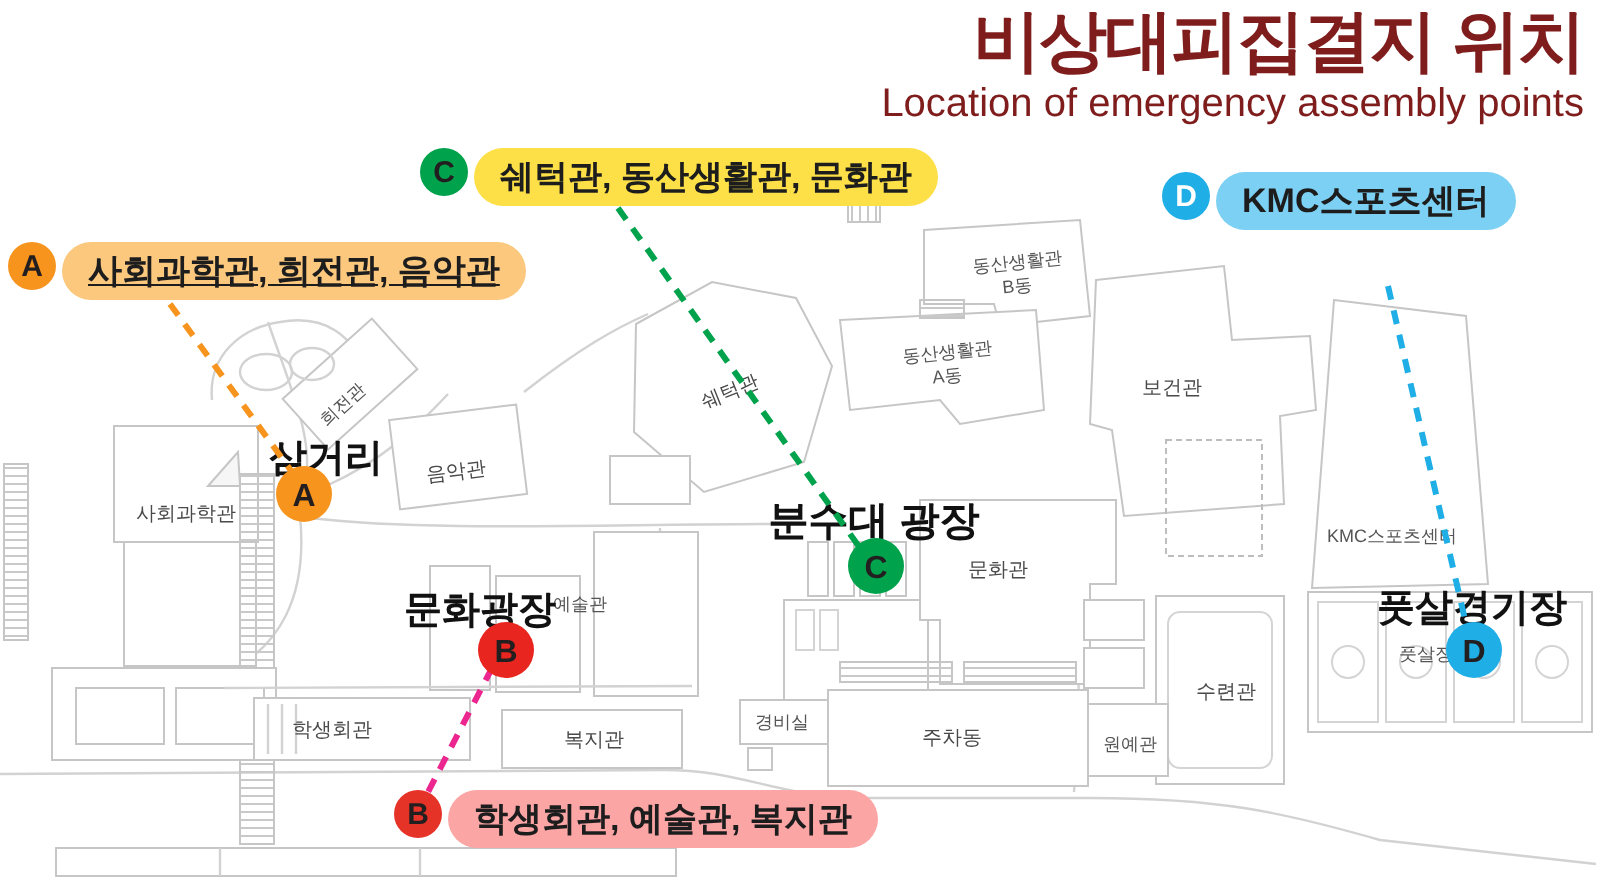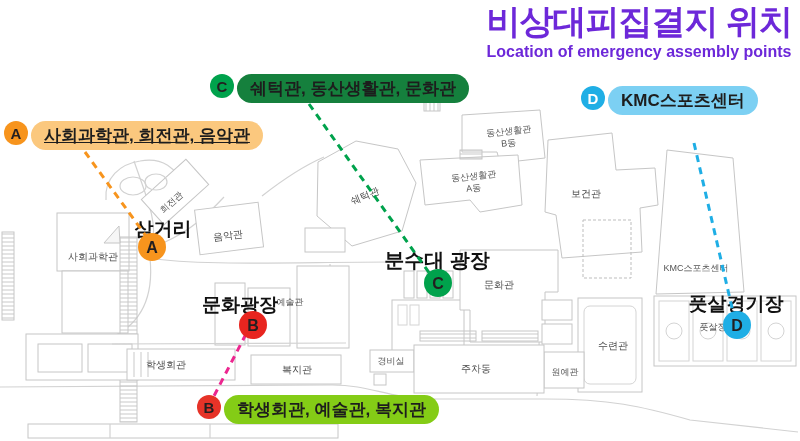--- a/index.html
+++ b/index.html
@@ -1,30 +1,30 @@
 <!DOCTYPE html>
 <html><head>
 <meta charset="utf-8">
 <style>
   html,body{margin:0;padding:0;background:#fff;}
   #stage{position:relative;width:800px;height:441px;background:#fff;overflow:hidden;
          font-family:"Liberation Sans","DejaVu Sans",sans-serif;}
   
-  .titlebox{position:absolute;top:1px;right:8px;text-align:left;color:#6d28d9;}
+  .titlebox{position:absolute;top:1px;right:8px;text-align:right;color:#7f1d1d;}
   .title{font-size:34px;font-weight:bold;letter-spacing:-1px;line-height:40px;}
-  .subtitle{font-size:16px;font-weight:bold;line-height:22px;letter-spacing:0px;}
+  .subtitle{font-size:20px;font-weight:normal;line-height:22px;letter-spacing:0px;}
   
   .lg{position:absolute;display:flex;align-items:flex-start;}
   .lg-dot{width:24px;height:24px;border-radius:50%;display:flex;align-items:center;justify-content:center;
           font-size:15px;font-weight:bold;color:#231f20;flex:0 0 24px;}
   .lg-pill{margin-left:3px;border-radius:15px;padding:3px 13px;font-size:17px;font-weight:bold;
            color:#1d1d1d;white-space:nowrap;line-height:23px;}
   .dot-a{background:#F7941D;} .pill-a{background:#FBC87E;text-decoration:underline;}
-  .dot-b{background:#E63328;} .pill-b{background:#84cc16;}
-  .dot-c{background:#00A24C;} .pill-c{background:#15803d;}
+  .dot-b{background:#E63328;} .pill-b{background:#fca5a5;}
+  .dot-c{background:#00A24C;} .pill-c{background:#fde047;}
   .dot-d{background:#1FAEE5;color:#fff;} .pill-d{background:#7CD0F3;border-radius:15px;}
   #legend-a{left:4px;top:121px;}
   #legend-b{left:197px;top:395px;}
   #legend-c{left:210px;top:74px;}
   #legend-d{left:581px;top:86px;}
   
   svg{position:absolute;left:0;top:0;}
   .b{fill:#ffffff;stroke:#c6c6c6;stroke-width:1;}
   .b2{fill:#f6f6f6;stroke:#c6c6c6;stroke-width:1;}
   .rd{fill:none;stroke:#d2d2d2;stroke-width:1.2;}

